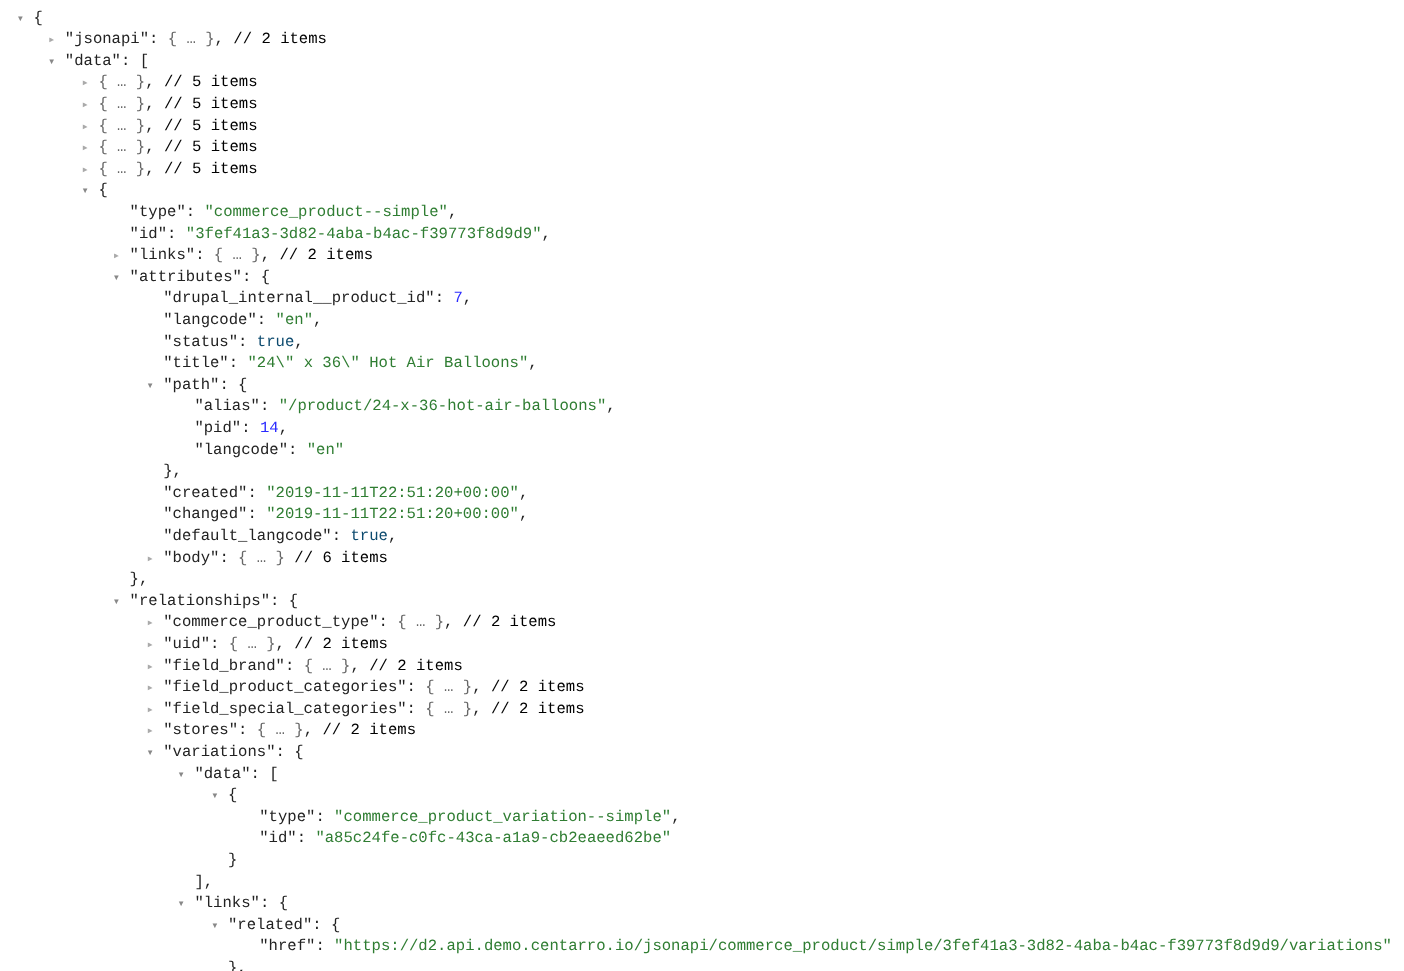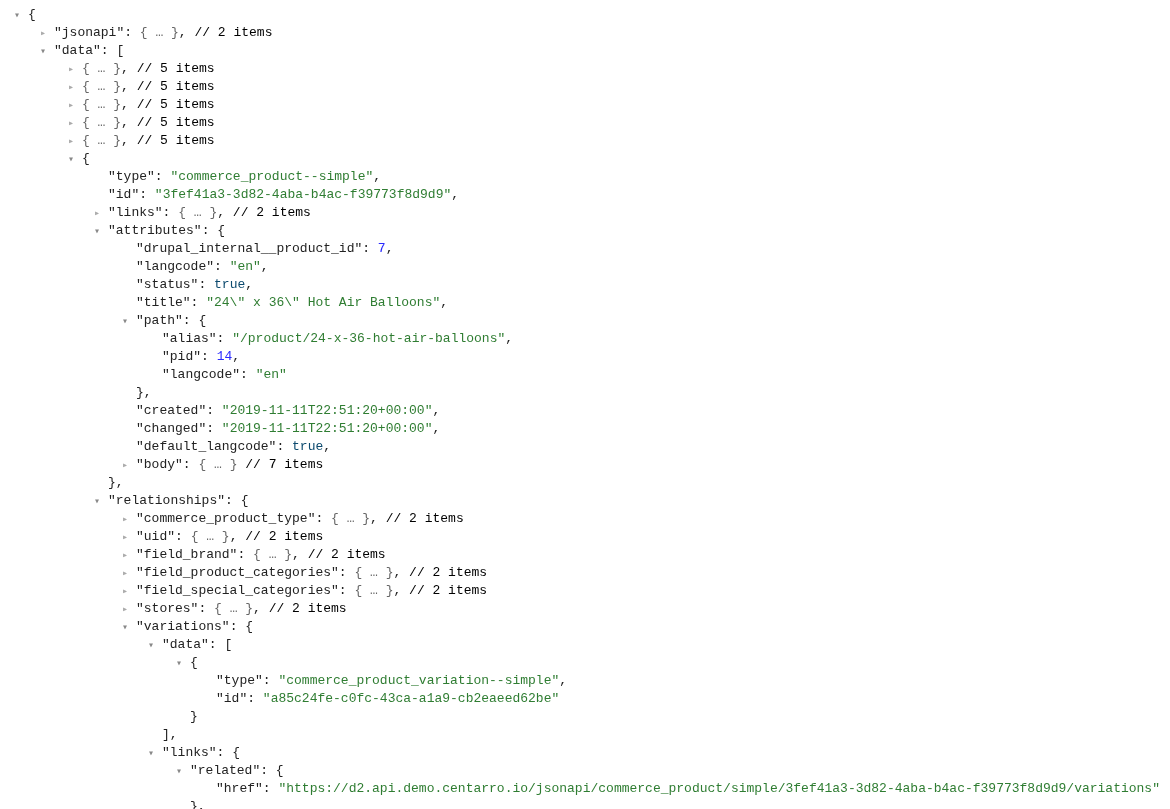--- a/index.html
+++ b/index.html
@@ -54,21 +54,21 @@
     <div class="row" style="padding-left: 136px;"><span class="k">"status"</span><span class="p">: </span><span class="b">true</span><span class="p">,</span></div>
     <div class="row" style="padding-left: 136px;"><span class="k">"title"</span><span class="p">: </span><span class="s">"24\" x 36\" Hot Air Balloons"</span><span class="p">,</span></div>
     <div class="row" style="padding-left: 136px;"><span class="caret open" style="left: 120px;"></span><span class="k">"path"</span><span class="p">: </span><span class="p">{</span></div>
     <div class="row" style="padding-left: 162px;"><span class="k">"alias"</span><span class="p">: </span><span class="s">"/product/24-x-36-hot-air-balloons"</span><span class="p">,</span></div>
     <div class="row" style="padding-left: 162px;"><span class="k">"pid"</span><span class="p">: </span><span class="n">14</span><span class="p">,</span></div>
     <div class="row" style="padding-left: 162px;"><span class="k">"langcode"</span><span class="p">: </span><span class="s">"en"</span></div>
     <div class="row" style="padding-left: 136px;"><span class="p">},</span></div>
     <div class="row" style="padding-left: 136px;"><span class="k">"created"</span><span class="p">: </span><span class="s">"2019-11-11T22:51:20+00:00"</span><span class="p">,</span></div>
     <div class="row" style="padding-left: 136px;"><span class="k">"changed"</span><span class="p">: </span><span class="s">"2019-11-11T22:51:20+00:00"</span><span class="p">,</span></div>
     <div class="row" style="padding-left: 136px;"><span class="k">"default_langcode"</span><span class="p">: </span><span class="b">true</span><span class="p">,</span></div>
-    <div class="row" style="padding-left: 136px;"><span class="caret closed" style="left: 120px;"></span><span class="k">"body"</span><span class="p">: </span><span class="stub">{ … }</span><span class="p"> </span><span class="comment">// 7 items</span></div>
+    <div class="row" style="padding-left: 136px;"><span class="caret closed" style="left: 120px;"></span><span class="k">"body"</span><span class="p">: </span><span class="stub">{ … }</span><span class="p"> </span><span class="comment">// 6 items</span></div>
     <div class="row" style="padding-left: 108px;"><span class="p">},</span></div>
     <div class="row" style="padding-left: 108px;"><span class="caret open" style="left: 92px;"></span><span class="k">"relationships"</span><span class="p">: </span><span class="p">{</span></div>
     <div class="row" style="padding-left: 136px;"><span class="caret closed" style="left: 120px;"></span><span class="k">"commerce_product_type"</span><span class="p">: </span><span class="stub">{ … }</span><span class="p">, </span><span class="comment">// 2 items</span></div>
     <div class="row" style="padding-left: 136px;"><span class="caret closed" style="left: 120px;"></span><span class="k">"uid"</span><span class="p">: </span><span class="stub">{ … }</span><span class="p">, </span><span class="comment">// 2 items</span></div>
     <div class="row" style="padding-left: 136px;"><span class="caret closed" style="left: 120px;"></span><span class="k">"field_brand"</span><span class="p">: </span><span class="stub">{ … }</span><span class="p">, </span><span class="comment">// 2 items</span></div>
     <div class="row" style="padding-left: 136px;"><span class="caret closed" style="left: 120px;"></span><span class="k">"field_product_categories"</span><span class="p">: </span><span class="stub">{ … }</span><span class="p">, </span><span class="comment">// 2 items</span></div>
     <div class="row" style="padding-left: 136px;"><span class="caret closed" style="left: 120px;"></span><span class="k">"field_special_categories"</span><span class="p">: </span><span class="stub">{ … }</span><span class="p">, </span><span class="comment">// 2 items</span></div>
     <div class="row" style="padding-left: 136px;"><span class="caret closed" style="left: 120px;"></span><span class="k">"stores"</span><span class="p">: </span><span class="stub">{ … }</span><span class="p">, </span><span class="comment">// 2 items</span></div>
     <div class="row" style="padding-left: 136px;"><span class="caret open" style="left: 120px;"></span><span class="k">"variations"</span><span class="p">: </span><span class="p">{</span></div>
     <div class="row" style="padding-left: 162px;"><span class="caret open" style="left: 146px;"></span><span class="k">"data"</span><span class="p">: </span><span class="p">[</span></div>

